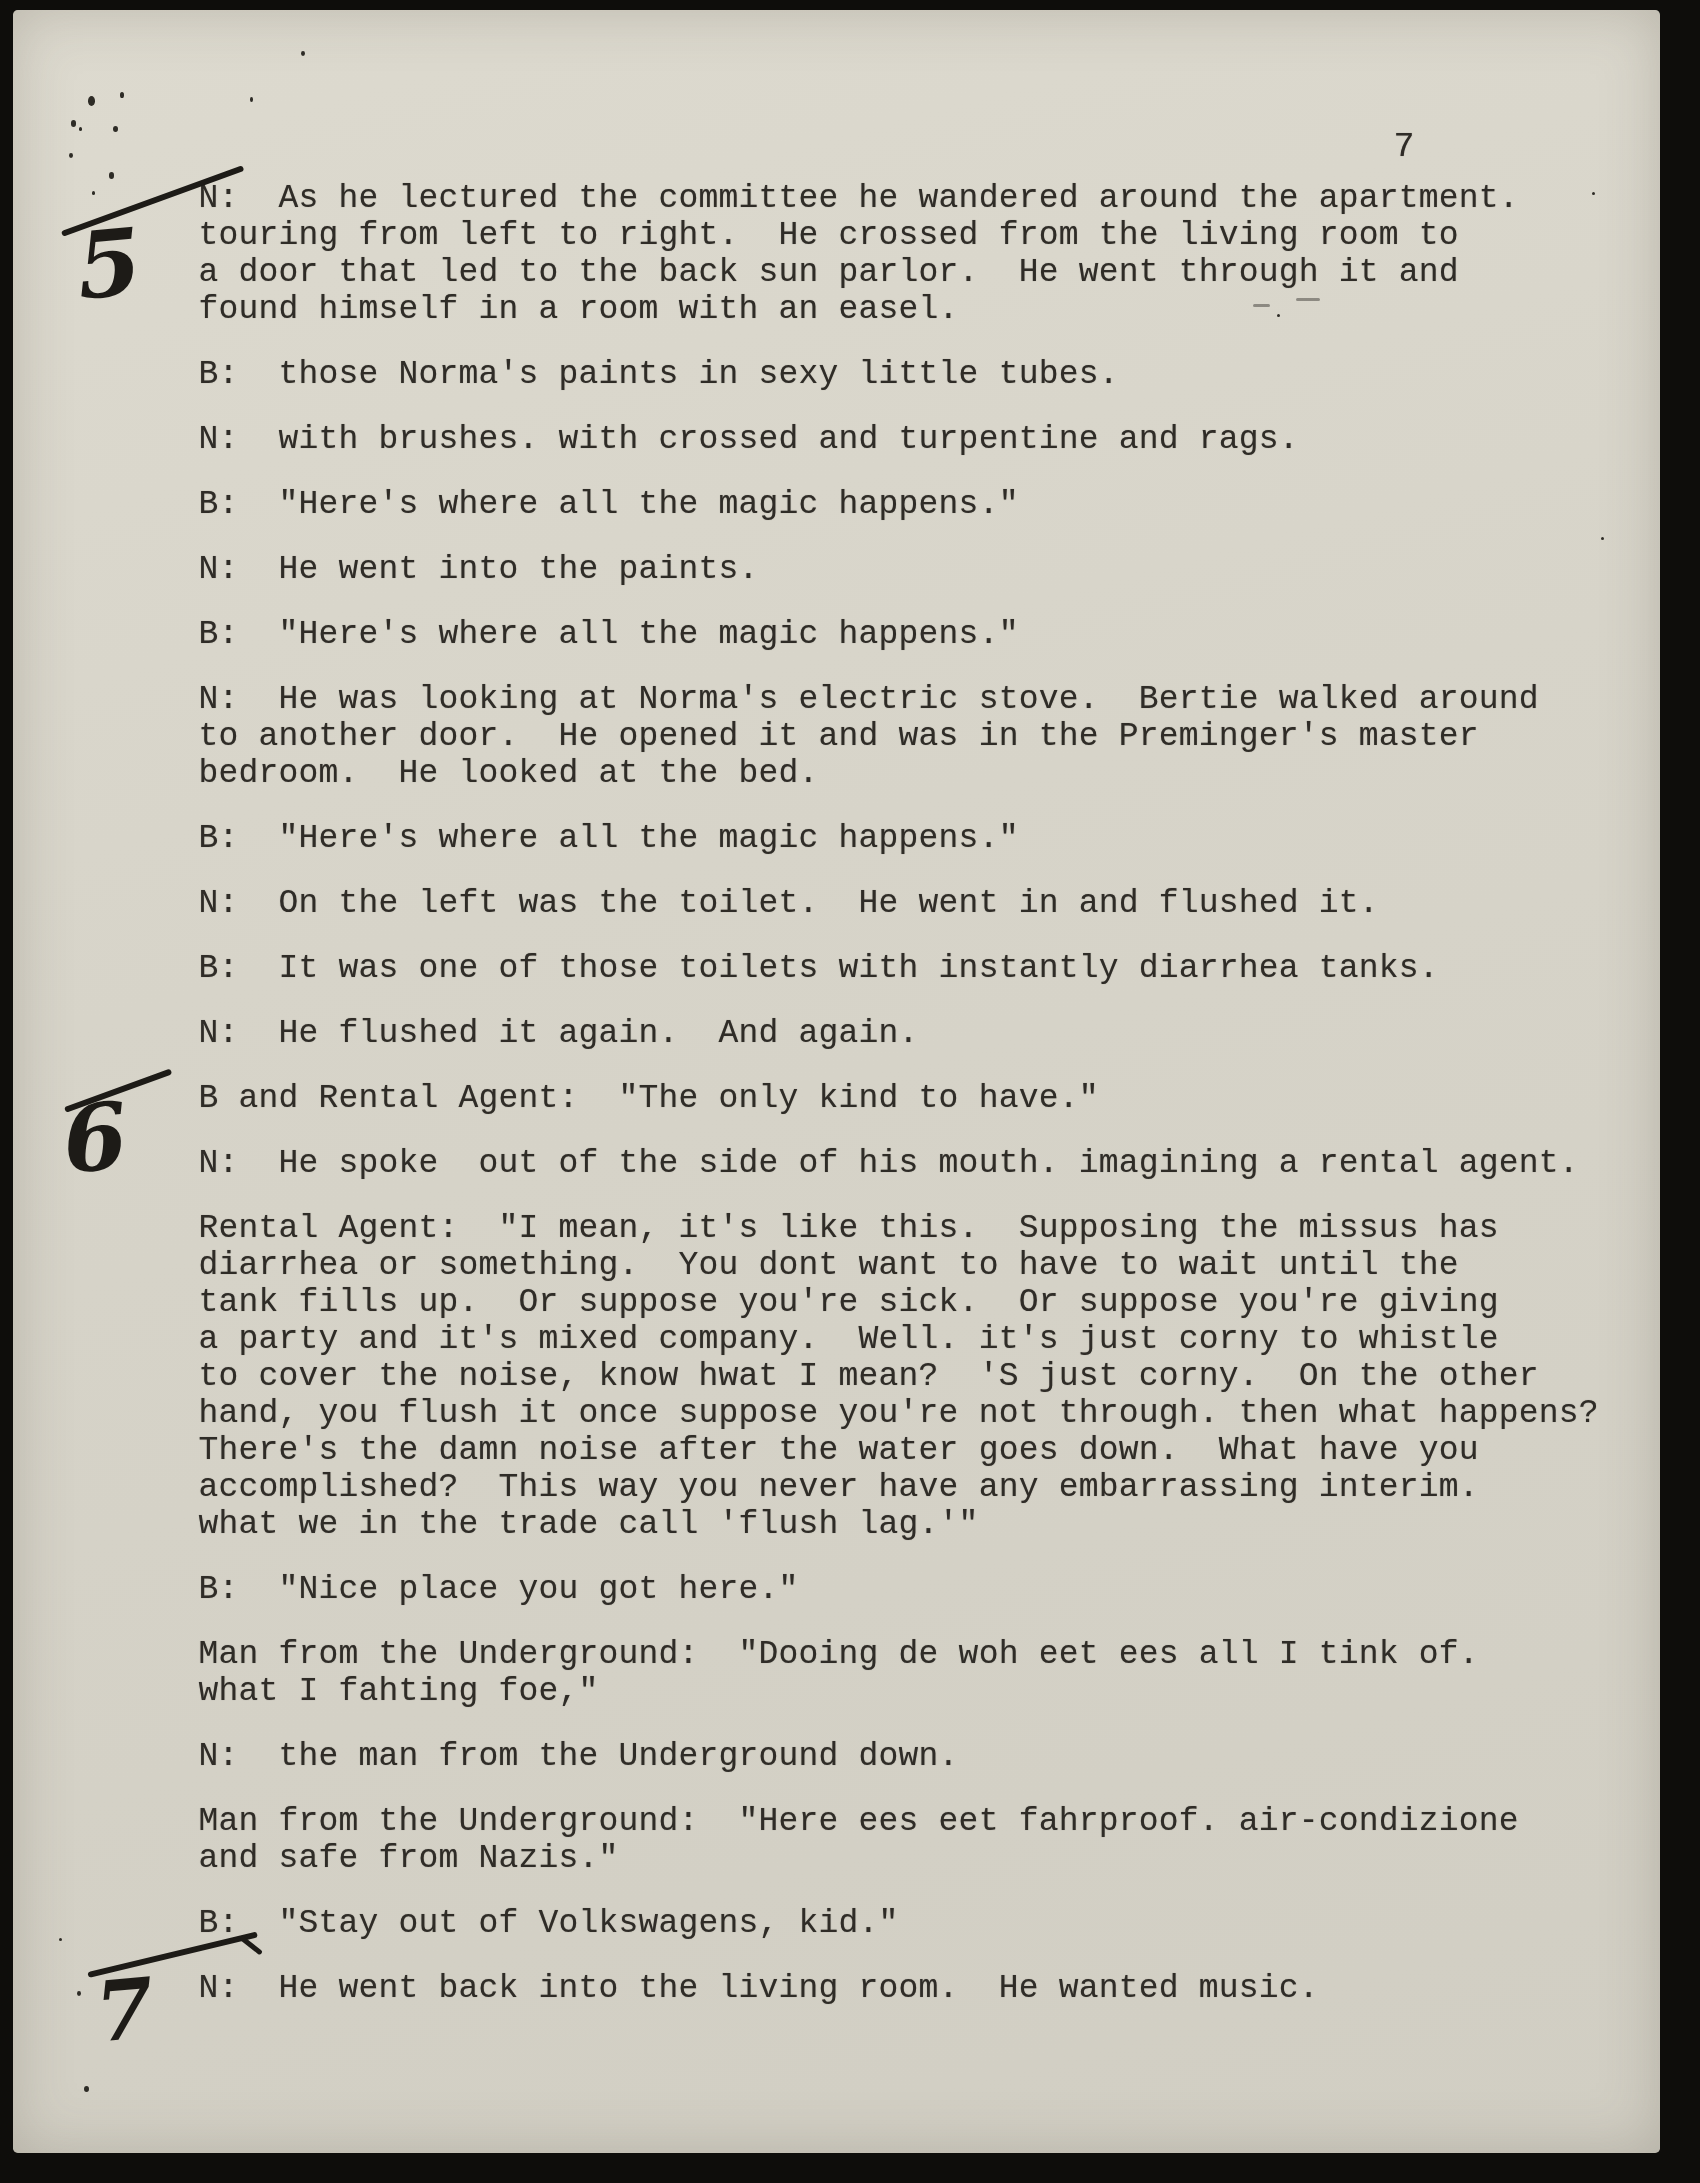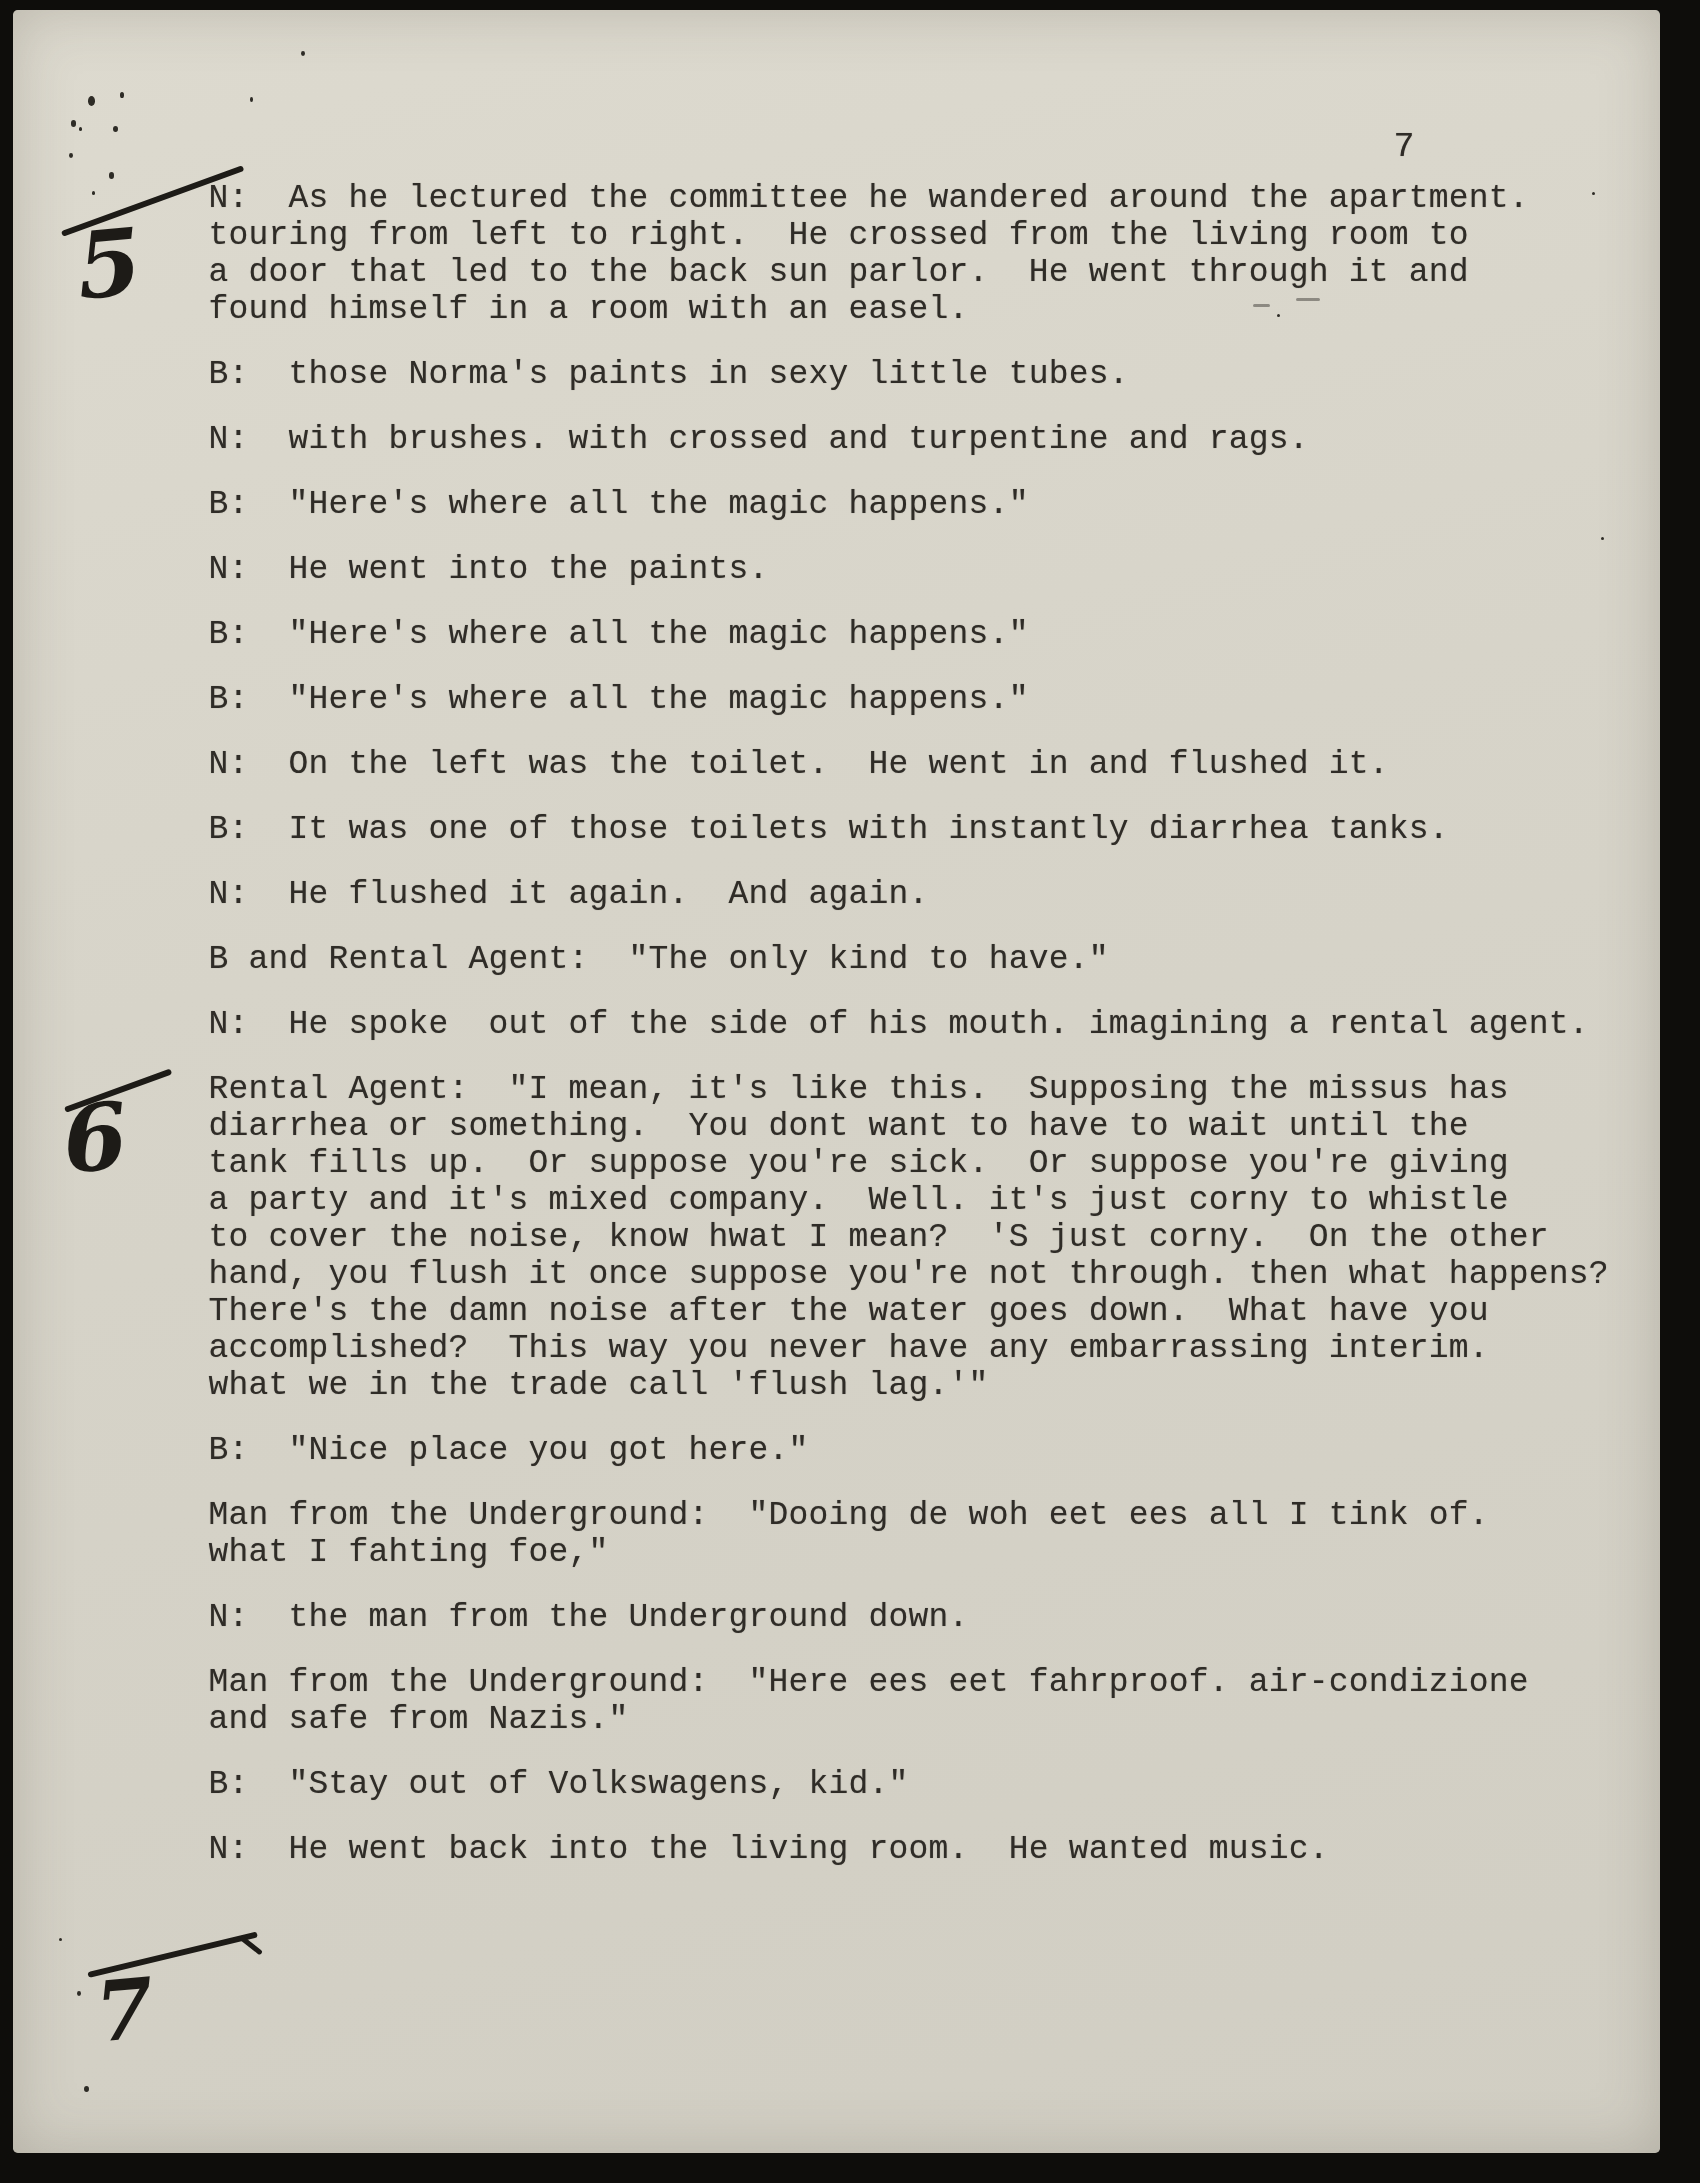--- a/index.html
+++ b/index.html
@@ -3,21 +3,21 @@
 <meta charset="utf-8">
 <style>
   html,body{margin:0;padding:0;background:#0e0d0b;}
   #stage{position:relative;width:1701px;height:2183px;background:#0e0d0b;overflow:hidden;
          font-family:"Liberation Mono","DejaVu Sans Mono",monospace;}
   #paper{position:absolute;left:12.5px;top:9.6px;width:1647px;height:2143px;border-radius:4.8px;
          background:linear-gradient(165deg,#dddacf 0%,#d7d4c9 40%,#d1cec3 100%);
          box-shadow:inset 0 0 58px rgba(90,85,70,0.25);}
   .typed{color:#2f2c27;text-shadow:0 0 1px rgba(47,44,39,0.38);}
   #page-number{position:absolute;left:1381px;top:119px;font-size:35px;line-height:37px;}
-  #text-col{position:absolute;left:196px;top:170px;width:1452px;}
+  #text-col{position:absolute;left:186px;top:170px;width:1452px;}
   .para{white-space:pre-wrap;font-size:33px;line-height:37px;margin:0 0 28px 0;
         letter-spacing:0.2px;word-break:normal;}
   .margin-num{position:absolute;font-family:"DejaVu Serif",serif;font-style:italic;font-weight:bold;
         color:#1d1b17;transform:rotate(-5deg);line-height:1;}
   #margin-num-5{left:64px;top:208px;font-size:92px;}
   #margin-num-6{left:50px;top:1082px;font-size:92px;}
   #margin-num-7{left:83px;top:1959px;font-size:83px;}
   .stroke{position:absolute;background:#1d1b17;border-radius:3.9px;transform-origin:left center;}
   #slash-1{left:49px;top:221px;width:193px;height:6.3px;transform:rotate(-20deg);}
   #slash-2{left:52px;top:1097px;width:113px;height:5.8px;transform:rotate(-20deg);}
@@ -37,20 +37,23 @@
     <div id="text-col" class="typed">
       <div class="para">N:  As he lectured the committee he wandered around the apartment.
 touring from left to right.  He crossed from the living room to
 a door that led to the back sun parlor.  He went through it and
 found himself in a room with an easel.</div>
       <div class="para">B:  those Norma's paints in sexy little tubes.</div>
       <div class="para">N:  with brushes. with crossed and turpentine and rags.</div>
       <div class="para">B:  "Here's where all the magic happens."</div>
       <div class="para">N:  He went into the paints.</div>
       <div class="para">B:  "Here's where all the magic happens."</div>
+      <div class="para">N:  He was looking at Norma's electric stove.  Bertie walked around
+to another door.  He opened it and was in the Preminger's master
+bedroom.  He looked at the bed.</div>
       <div class="para">B:  "Here's where all the magic happens."</div>
       <div class="para">N:  On the left was the toilet.  He went in and flushed it.</div>
       <div class="para">B:  It was one of those toilets with instantly diarrhea tanks.</div>
       <div class="para">N:  He flushed it again.  And again.</div>
       <div class="para">B and Rental Agent:  "The only kind to have."</div>
       <div class="para">N:  He spoke  out of the side of his mouth. imagining a rental agent.</div>
       <div class="para">Rental Agent:  "I mean, it's like this.  Supposing the missus has
 diarrhea or something.  You dont want to have to wait until the
 tank fills up.  Or suppose you're sick.  Or suppose you're giving
 a party and it's mixed company.  Well. it's just corny to whistle

